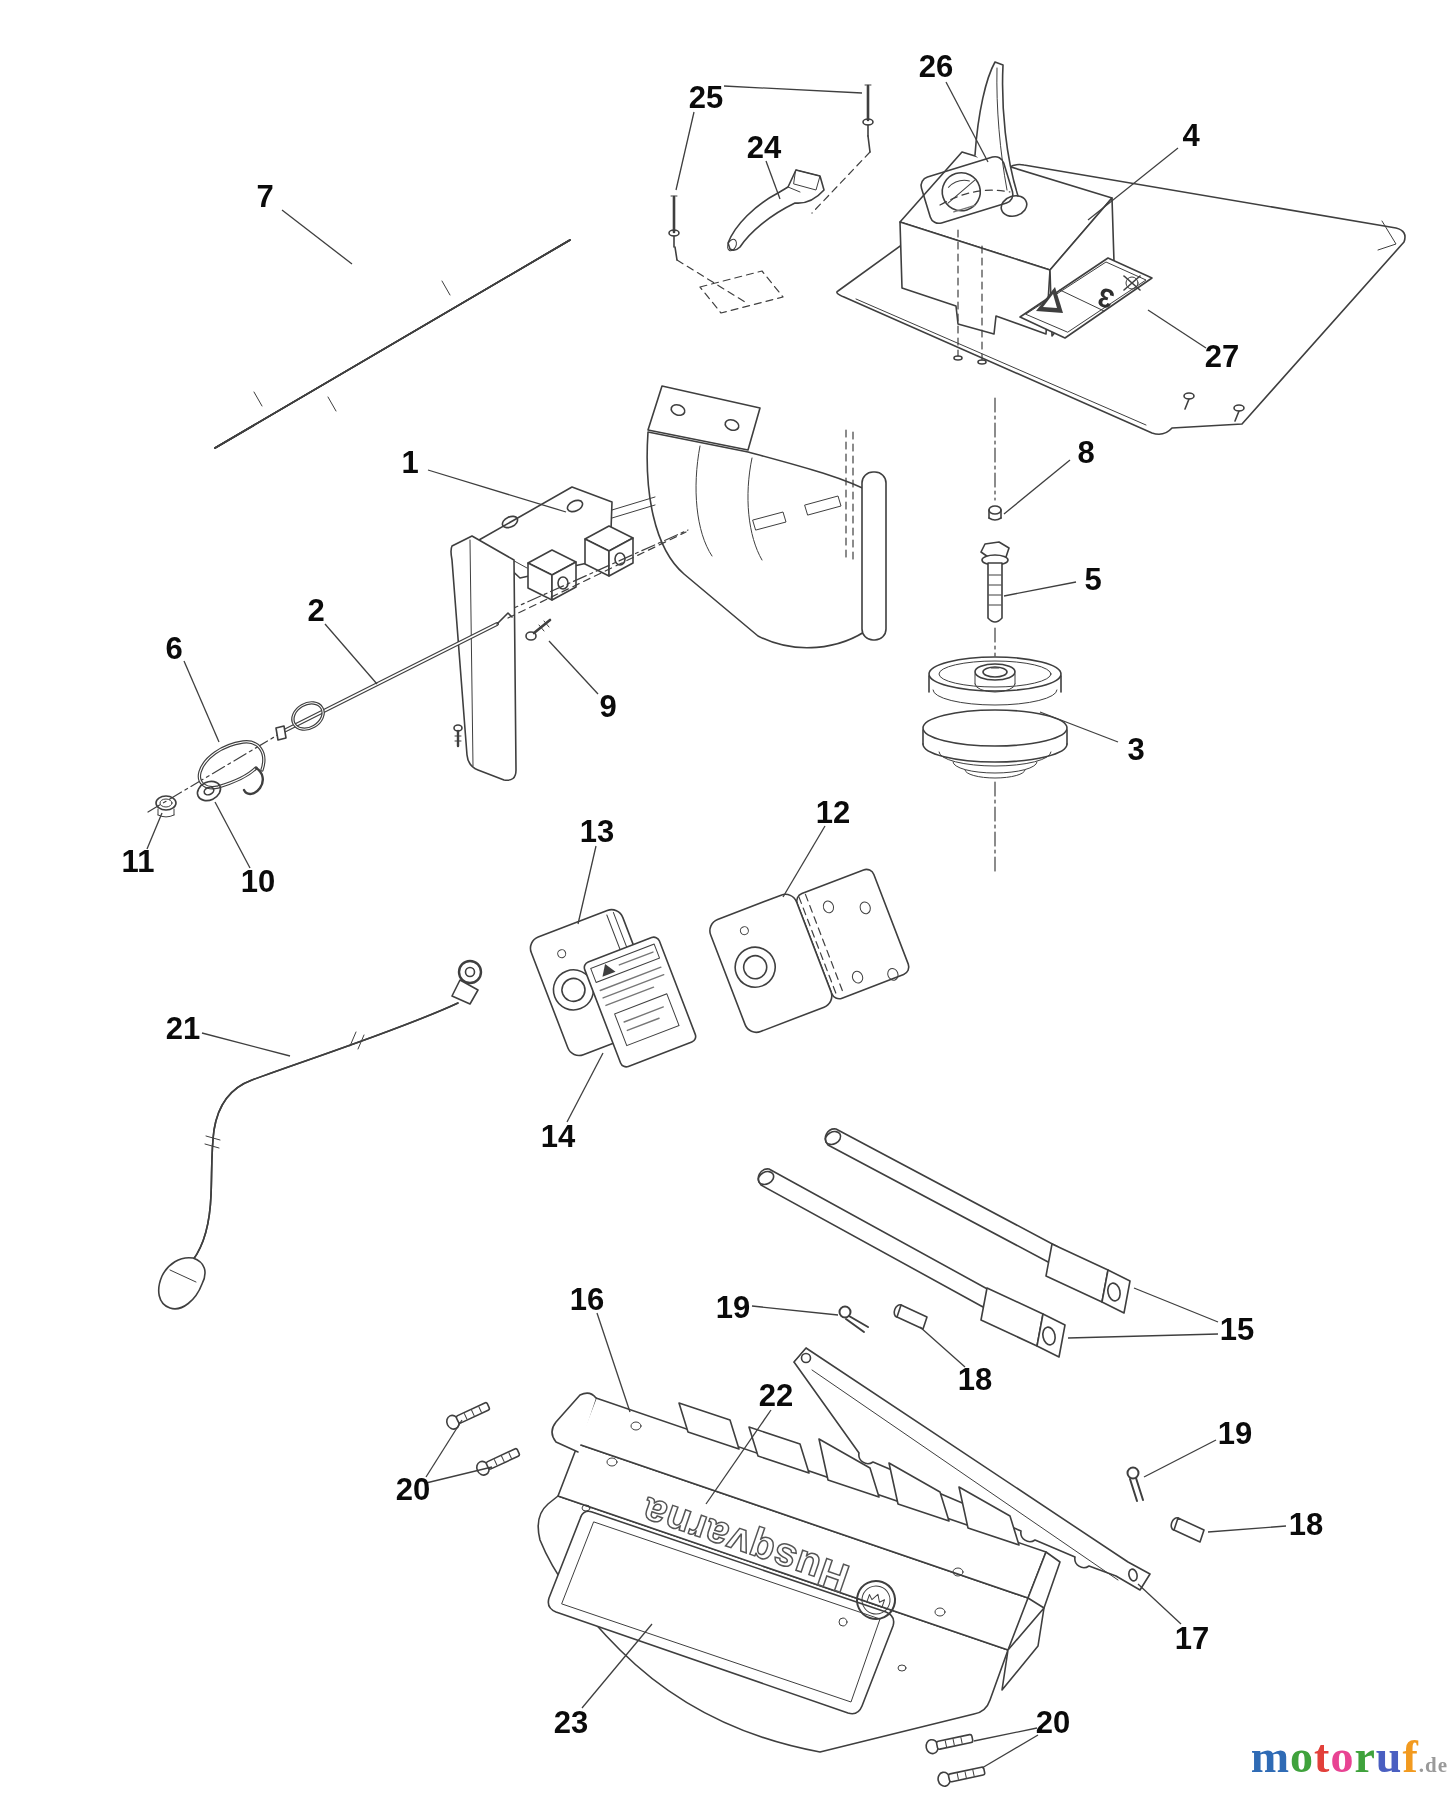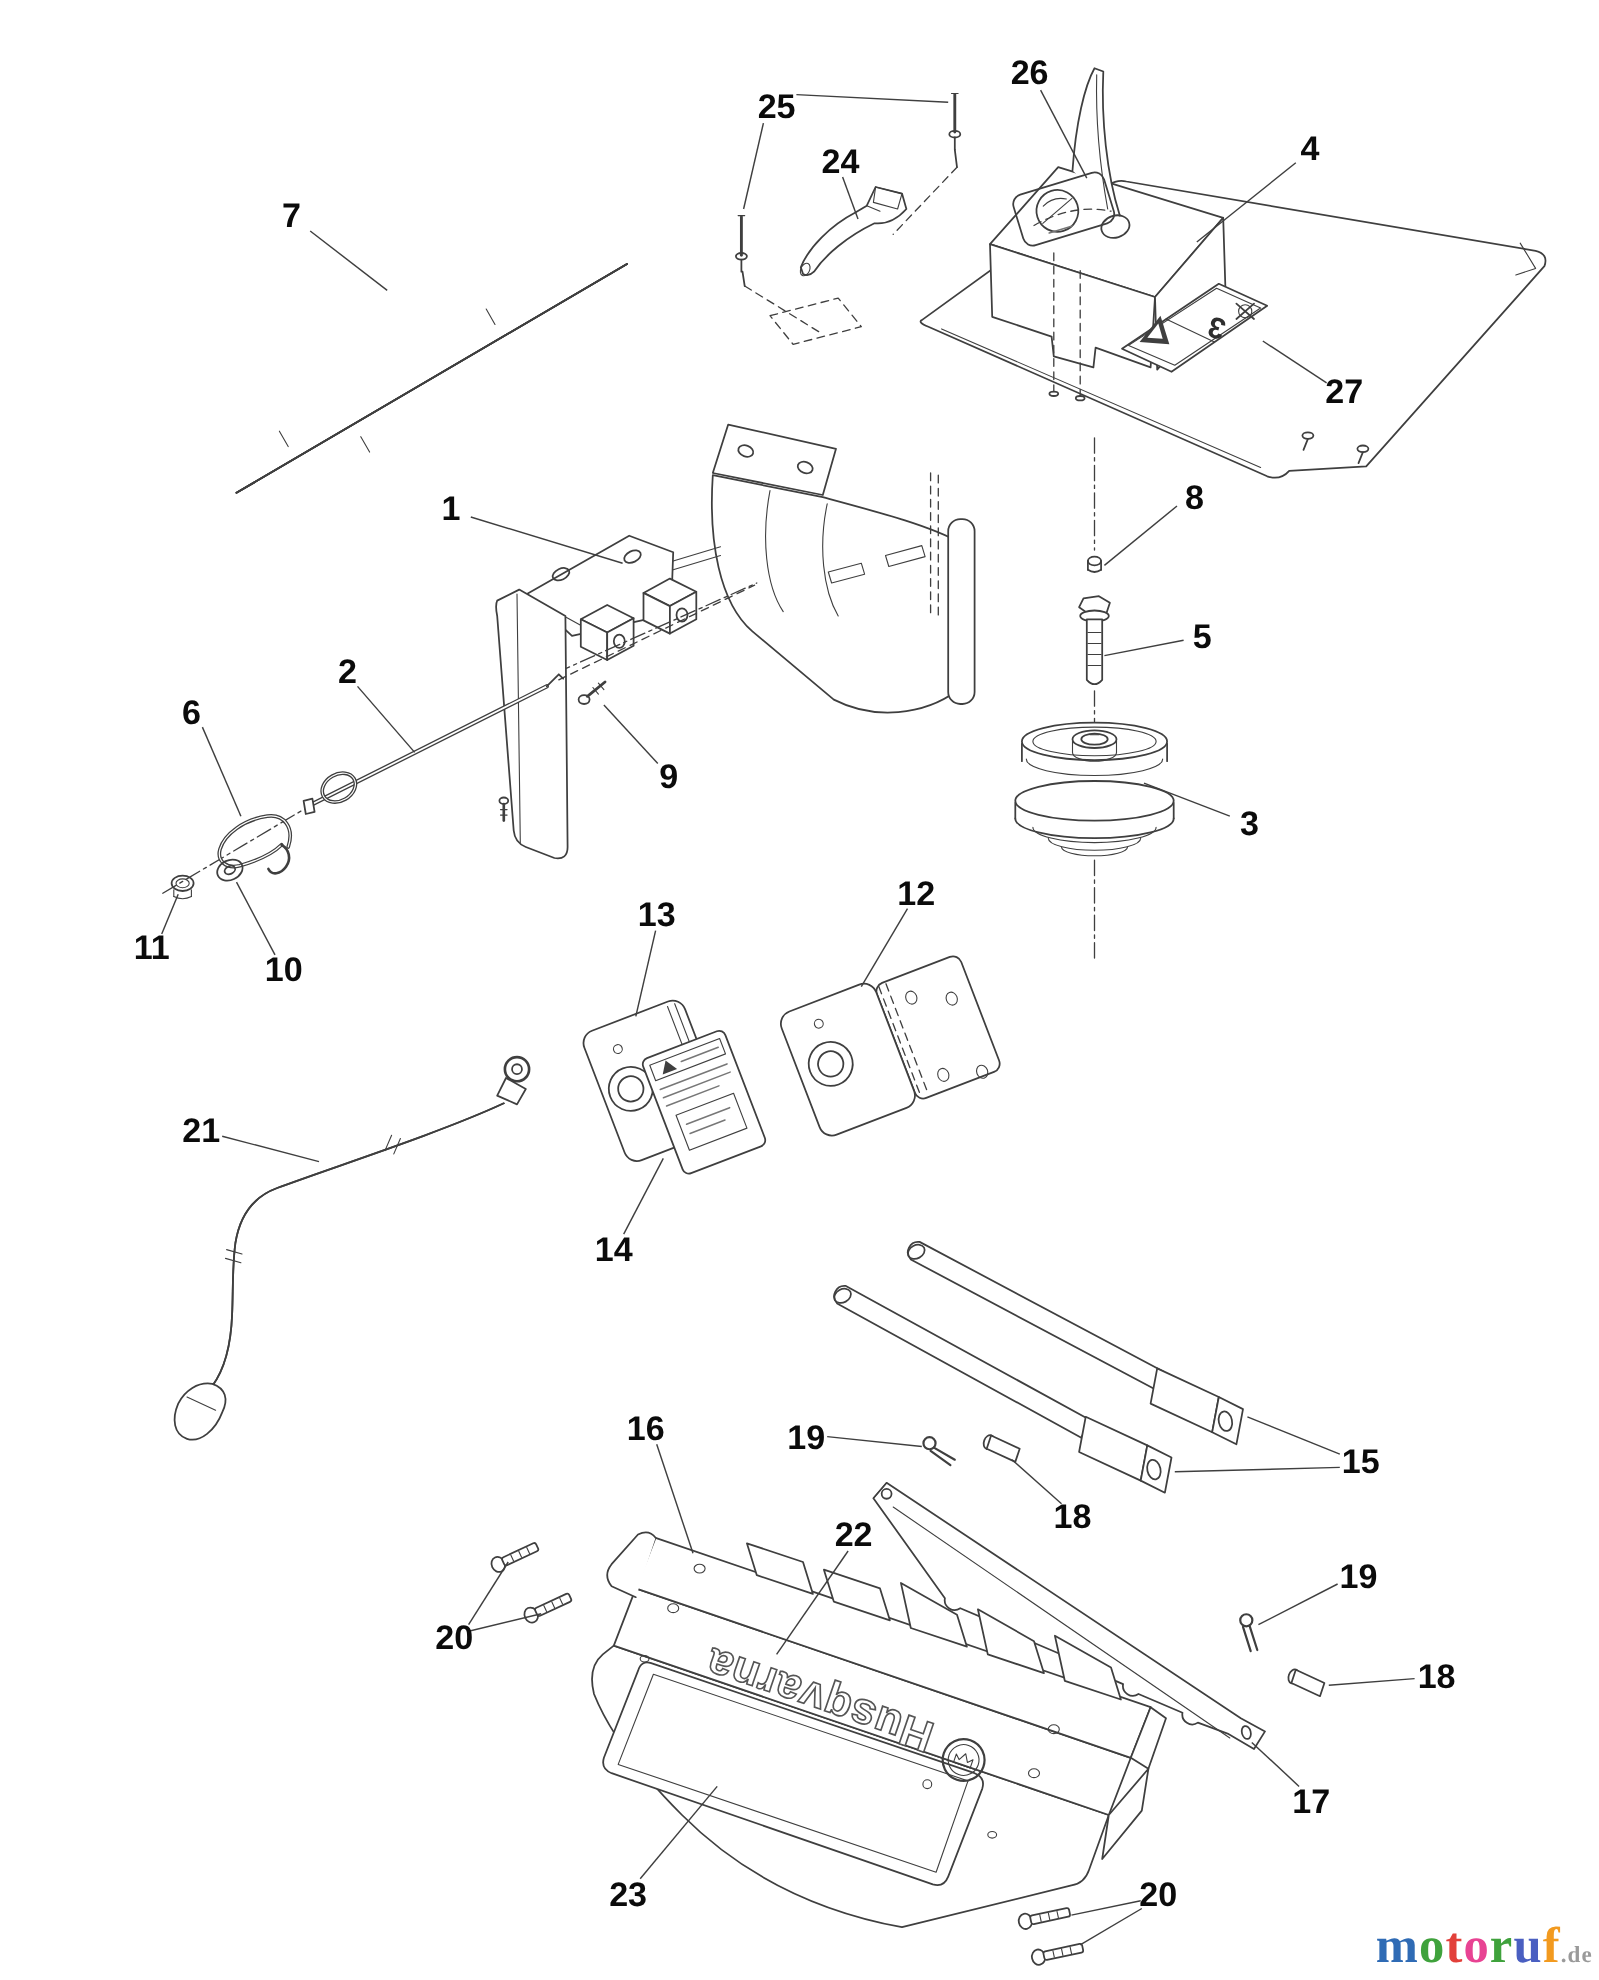--- a/index.html
+++ b/index.html
@@ -21,21 +21,21 @@
   .b4{stroke:#fff;stroke-width:22;}
   .wireO{stroke-width:7.5;}
   .wireI{stroke:#fff;stroke-width:4.2;}
   .callout{font:bold 31px "Liberation Sans",sans-serif;fill:#0b0b0b;stroke:none;
            text-anchor:middle;dominant-baseline:central;}
   .leader{stroke:#3f3f3f;stroke-width:1.3;}
   .husq{font:bold 40px "Liberation Sans",sans-serif;letter-spacing:1px;fill:#ffffff;
         stroke:#555;stroke-width:1.5;text-anchor:middle;dominant-baseline:central;}
   .sticker-num{font:bold 27px "Liberation Sans",sans-serif;fill:#2e2e2e;stroke:none;
         text-anchor:middle;dominant-baseline:central;}
-  .watermark{position:absolute;right:6px;bottom:8px;
+  .watermark{position:absolute;right:6px;bottom:20px;
         font-family:"Liberation Serif",serif;font-weight:bold;font-size:46px;
         letter-spacing:1px;line-height:1;user-select:none;}
   .watermark .wm-suffix{font-size:21px;font-weight:bold;}
 </style>
 </head>
 <body>
 
 <div class="page">
 <svg viewBox="0 0 1454 1800">
 

